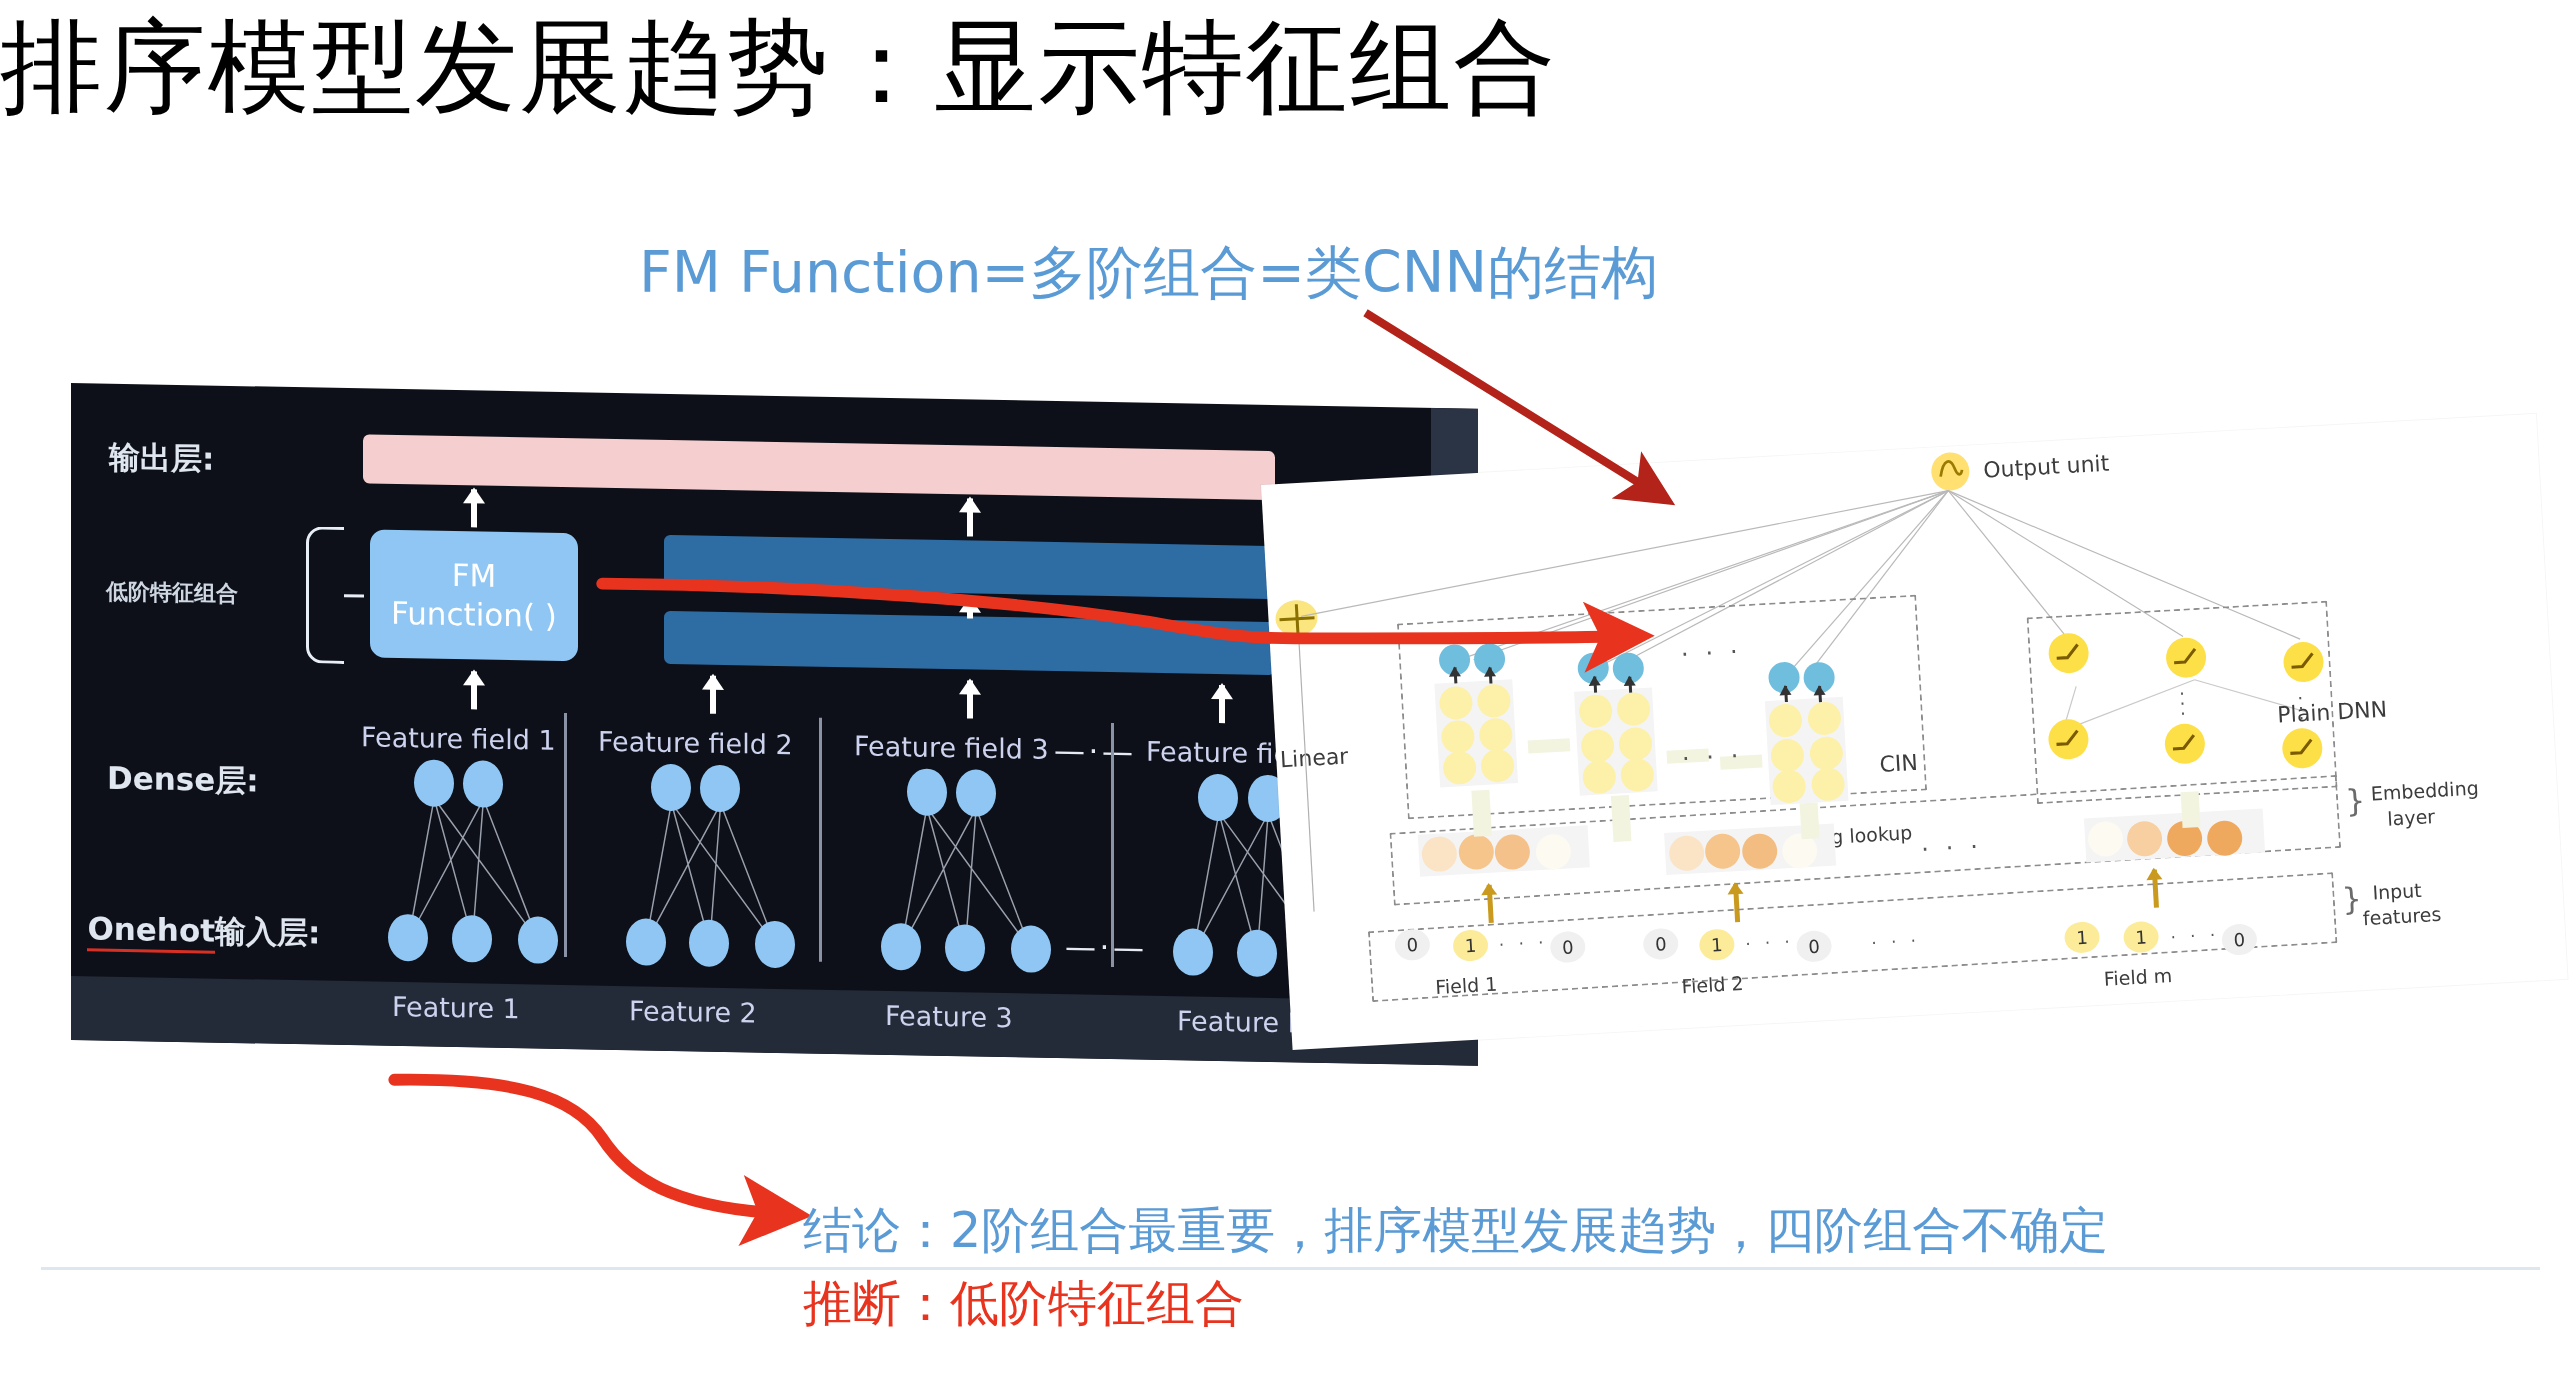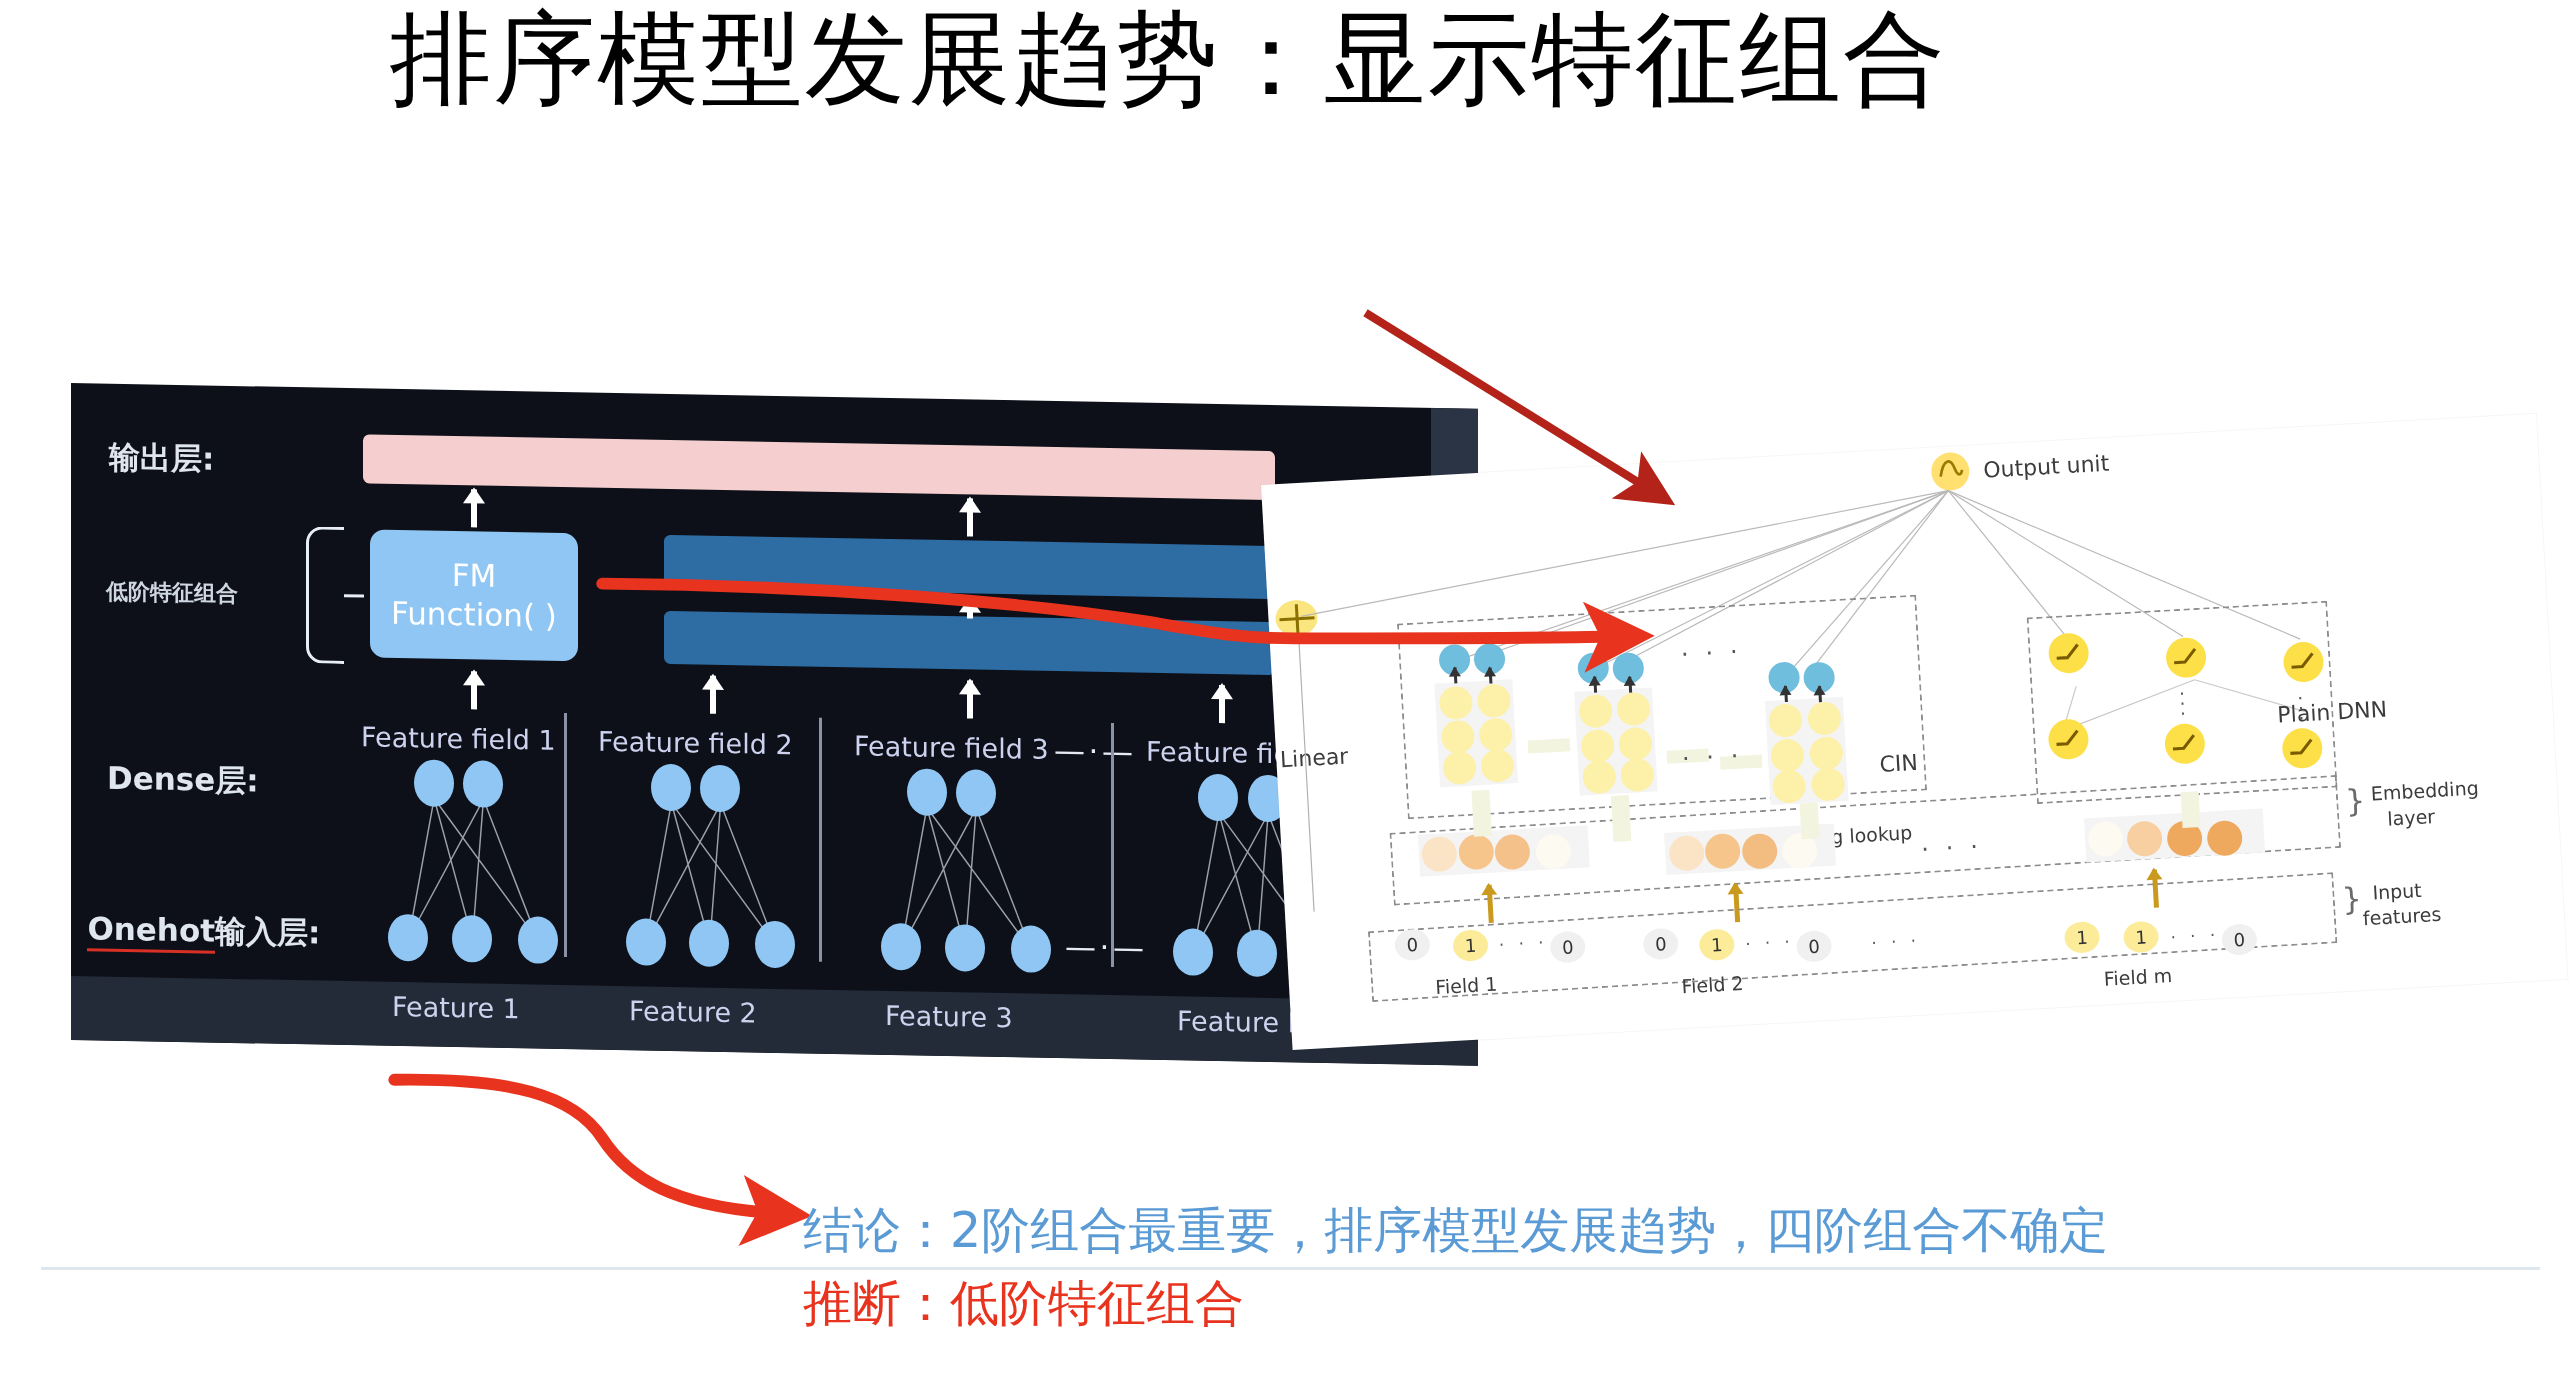--- a/index.html
+++ b/index.html
@@ -9,26 +9,26 @@
     font-family: "Liberation Sans", sans-serif;
     overflow: hidden;
   }
   #stage { position: relative; width: 2576px; height: 1388px; background:#fff; }
 
   
   .slide-title {
     position: absolute;
     left: 0; top: 9px;
     width: 2336px;
-    text-align: center;
+    text-align: left;
     font-size: 102px;
     line-height: 1.15;
     color: #000000;
     letter-spacing: 1.8px;
-    font-family: Liberation Mono, monospace;
+    font-family: Liberation Serif, serif;
     font-weight: 400;
   }
 
   
   .blue-callout {
     position: absolute;
     left: 639px; top: 235px;
     font-size: 57px;
     color: #5b9bd5;
     white-space: nowrap;
@@ -210,20 +210,21 @@
     background:#dfe7ee;
   }
 </style>
 </head>
 <body>
 
 <div id="stage">
 
   <div class="slide-title">排序模型发展趋势：显示特征组合</div>
 
+  <div class="blue-callout">FM Function=多阶组合=类CNN的结构</div>
 
   <div class="dark-panel">
     <div class="dark-panel-inner">
       <div class="dp-right-edge"></div>
       <div class="dp-bottom-strip"></div>
 
       <div class="dp-label" style="left:38px; top:53px;">输出层:</div>
       <div class="dp-label small" style="left:35px; top:193px;">低阶特征组合</div>
       <div class="dp-label" style="left:36px; top:374px;">Dense层:</div>
       <div class="dp-label onehot" style="left:16.4px; top:525px;"><span class="ul">Onehot</span><span>输入层:</span></div>

